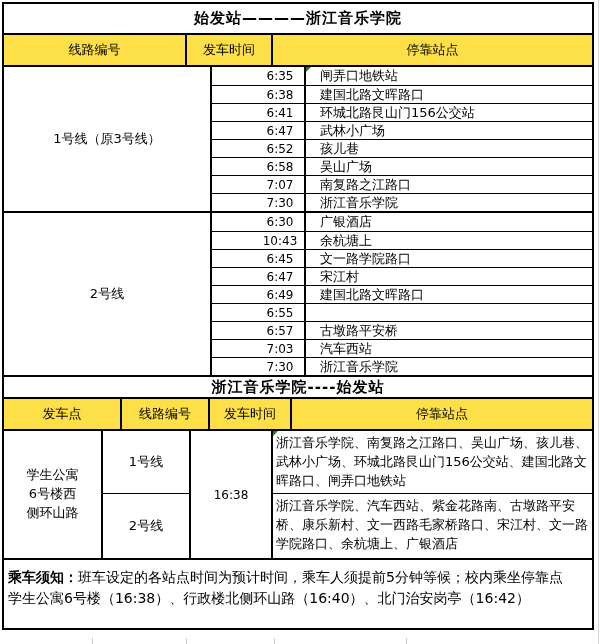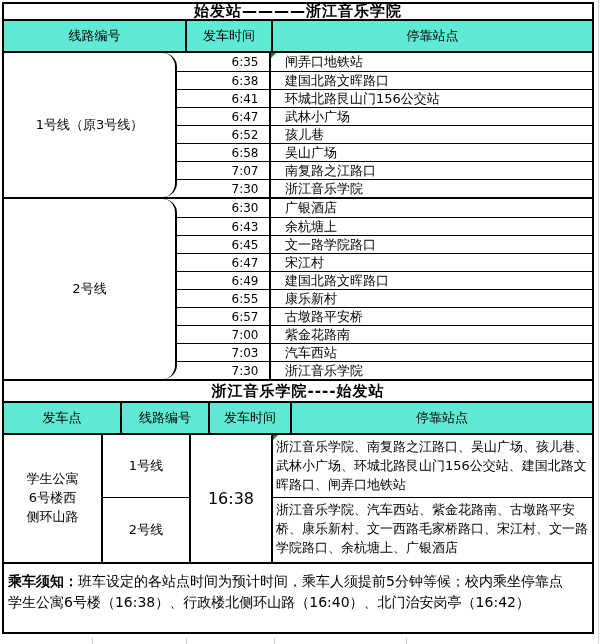--- a/index.html
+++ b/index.html
@@ -2,58 +2,58 @@
 <html><head>
 <meta charset="utf-8">
 <style>
   * { margin:0; padding:0; box-sizing:border-box; }
   html,body { background:#ffffff; }
   body { width:600px; height:644px; font-family:"DejaVu Sans", sans-serif; color:#000; }
   .sheet { position:relative; width:600px; height:644px; background:#fff; overflow:hidden; }
 
   .btable { position:absolute; left:2px; top:2px; width:592px; border:2px solid #000; background:#fff; }
 
-  .title-row { height:17px; border-bottom:2px solid #000; display:flex; align-items:center; justify-content:center;
+  .title-row { height:31px; border-bottom:2px solid #000; display:flex; align-items:center; justify-content:center;
                font-size:15px; font-weight:bold; letter-spacing:1px; }
   .title-row.t2 { height:24px; border-top:2px solid #000; }
 
-  .hdr { display:flex; height:32px; background:#5eead4; border-bottom:2px solid #000; font-size:13px; }
+  .hdr { display:flex; height:32px; background:#fde047; border-bottom:2px solid #000; font-size:13px; }
   .hdr > div { display:flex; align-items:center; justify-content:center; }
   .hdr .hc-r { border-right:2px solid #000; }
 
   
   .w-line1 { width:183px; }
   .w-time1 { width:86px; }
   .w-rest  { flex:1; }
 
   
   .w-point { width:118px; }
   .w-line2 { width:88px; }
   .w-time2 { width:82px; }
 
   .block { display:flex; }
   .block.second { border-top:2px solid #000; }
-  .line-name-cell { width:173px; border-right:2px solid #000; display:flex; align-items:center; justify-content:center;
-                    font-size:13px; text-align:center;border-radius:14px; }
+  .line-name-cell { width:208px; border-right:2px solid #000; display:flex; align-items:center; justify-content:center;
+                    font-size:13px; text-align:center; }
   .rows-col { flex:1; display:flex; flex-direction:column; }
   .srow { display:flex; height:18px; }
   .srow + .srow { border-top:1px solid #000; }
   .time-cell { width:94px; border-right:2px solid #000; display:flex; align-items:center; justify-content:center;
                font-size:12px;padding-left:44px; }
   .stop-cell { flex:1; display:flex; align-items:center; padding-left:14px; font-size:13px; position:relative;
                white-space:nowrap; overflow:hidden; }
 
   
   .s2 { display:grid; grid-template-columns:99px 88px 82px 1fr; grid-template-rows:62px 65px; }
   .s2 .point-cell { grid-row:1 / 3; grid-column:1; border-right:2px solid #000; display:flex; align-items:center;
                     justify-content:center; text-align:center; font-size:13px; line-height:1.45; padding:0 21px; }
   .s2 .lc { grid-column:2; border-right:2px solid #000; display:flex; align-items:center; justify-content:center; font-size:13px; }
   .s2 .lc.r2, .s2 .sc.r2 { border-top:1px solid #000; }
   .s2 .tc { grid-row:1 / 3; grid-column:3; border-right:2px solid #000; display:flex; align-items:center;
-            justify-content:center; font-size:16px; }
+            justify-content:center; font-size:12px; }
   .s2 .sc { grid-column:4; font-size:13px; line-height:1.48; padding:2px 4px 2px 3px; position:relative; }
 
   .notice { border-top:2px solid #000; padding:7px 24px 19px 4px; font-size:14px; line-height:1.5; }
   .notice b { font-weight:bold; }
 
   .err-tri { position:absolute; left:0; top:0; width:0; height:0;
              border-top:5px solid #1E7E1E; border-right:5px solid transparent; }
 
   .grid-stub { position:absolute; width:1px; height:6px; bottom:0; background:#cbcbcb; }
   .grid-right { position:absolute; width:1px; top:0; bottom:0; right:1px; background:#d9d9d9; }
@@ -130,21 +130,21 @@
     <div class="block second">
       <div class="line-name-cell">2号线</div>
       <div class="rows-col">
         <div class="srow">
           <div class="time-cell">6:30</div>
           <div class="stop-cell">
               <span>广银酒店</span>
             </div>
         </div>
         <div class="srow">
-          <div class="time-cell">6:43</div>
+          <div class="time-cell">10:43</div>
           <div class="stop-cell">
               <span>余杭塘上</span>
             </div>
         </div>
         <div class="srow">
           <div class="time-cell">6:45</div>
           <div class="stop-cell">
               <span>文一路学院路口</span>
             </div>
         </div>
@@ -155,34 +155,25 @@
             </div>
         </div>
         <div class="srow">
           <div class="time-cell">6:49</div>
           <div class="stop-cell">
               <span>建国北路文晖路口</span>
             </div>
         </div>
         <div class="srow">
           <div class="time-cell">6:55</div>
-          <div class="stop-cell">
-              <span>康乐新村</span>
-            </div>
         </div>
         <div class="srow">
           <div class="time-cell">6:57</div>
           <div class="stop-cell">
               <span>古墩路平安桥</span>
-            </div>
-        </div>
-        <div class="srow">
-          <div class="time-cell">7:00</div>
-          <div class="stop-cell">
-              <span>紫金花路南</span>
             </div>
         </div>
         <div class="srow">
           <div class="time-cell">7:03</div>
           <div class="stop-cell">
               <span>汽车西站</span>
             </div>
         </div>
         <div class="srow">
           <div class="time-cell">7:30</div>

